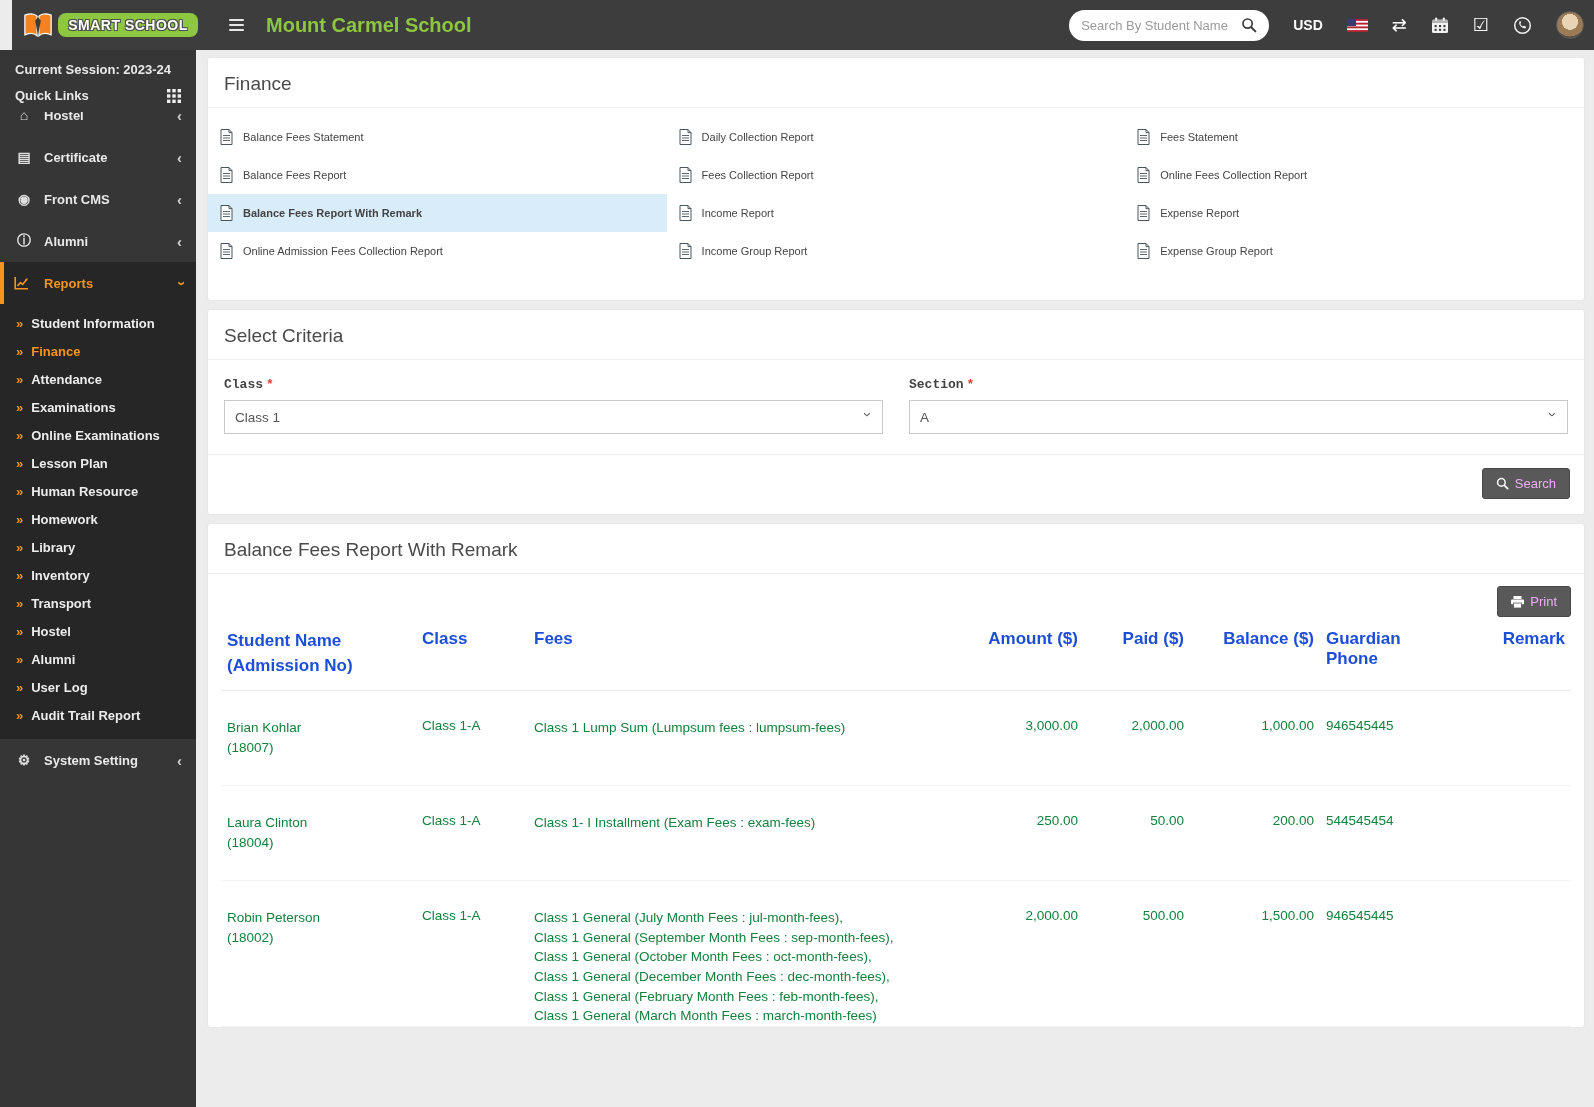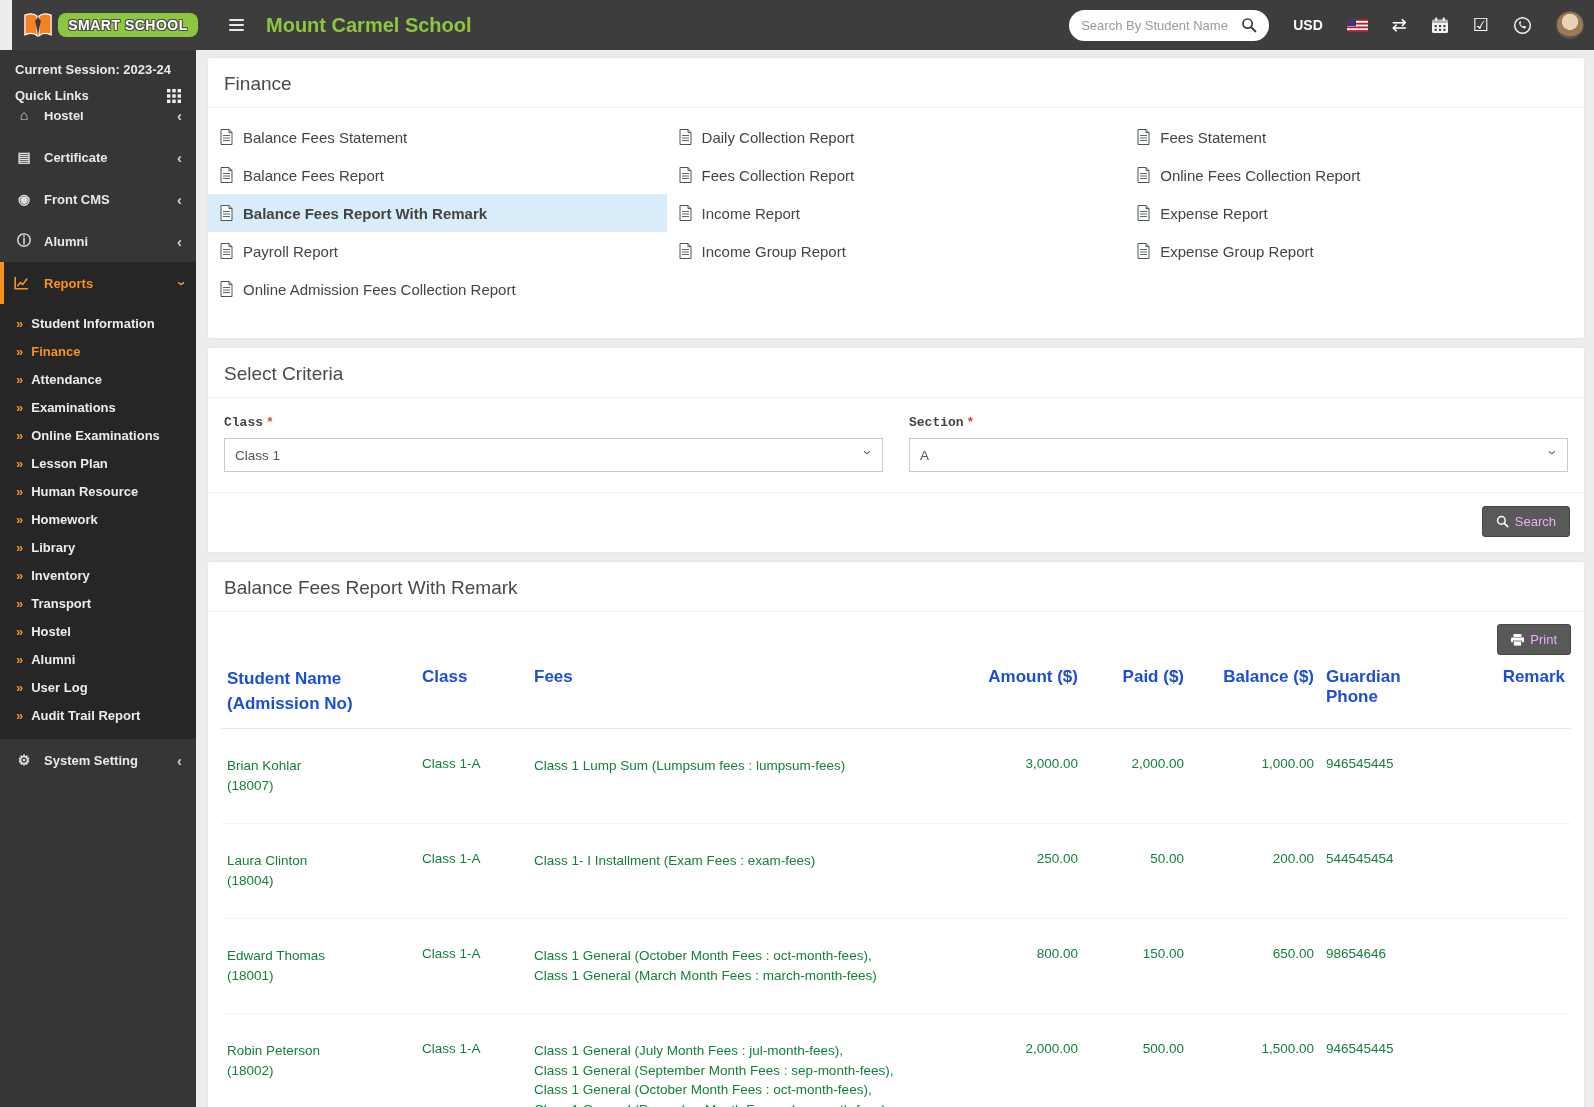--- a/index.html
+++ b/index.html
@@ -60,21 +60,21 @@
   
   .main { margin-left: 197px; padding: 7px 9px 0 10px; height: 1057px; margin-top: 50px; overflow: hidden; }
   .card { background: #fff; border: 1px solid #e7e7e7; border-radius: 3px; margin-bottom: 8px; }
   .card-heading { font-size: 19px; font-weight: 400; color: #4a4a4a;
                   padding: 15px 16px 12px; border-bottom: 1px solid #f0f0f0; }
 
   
   .links-grid { display: flex; padding: 10px 0 30px; }
   .links-col { width: 33.33%; display: flex; flex-direction: column; }
   .flink { display: flex; align-items: center; gap: 10px; height: 38px; padding: 0 12px;
-           color: #444; font-size: 15px; text-decoration: none; cursor: pointer; }
+           color: #444; font-size: 11px; text-decoration: none; cursor: pointer; }
   .flink.active { background: #d9ecf9; font-weight: bold; }
   .doc-ico { flex: 0 0 auto; display: flex; }
 
   
   .criteria-body { display: flex; gap: 26px; padding: 17px 16px 20px; }
   .field { flex: 1; }
   .field label { display: block; font-size: 13px; font-weight: bold; color: #444; margin-bottom: 8px; font-family: Liberation Mono, monospace; }
   .req { color: #e53935; margin-left: 3px; }
   .select-wrap { position: relative; }
   .select-wrap::after { content: "›"; position: absolute; right: 12px; top: 6px;
@@ -334,34 +334,20 @@
                 <path d="M1 .5 h8 L12 3.6 V15.5 H1 Z" fill="#fff" stroke="#4a555b"></path>
                 <path d="M9 .5 V3.6 H12" fill="none" stroke="#4a555b"></path>
                 <g stroke="#4a555b" stroke-width=".9">
                   <line x1="3" y1="6.5" x2="10" y2="6.5"></line>
                   <line x1="3" y1="9" x2="10" y2="9"></line>
                   <line x1="3" y1="11.5" x2="10" y2="11.5"></line>
                 </g>
               </svg>
             </span>
             <span>Balance Fees Report With Remark</span>
-          </a>
-        <a class="flink">
-            <span class="doc-ico">
-              <svg width="13" height="16" viewBox="0 0 13 16">
-                <path d="M1 .5 h8 L12 3.6 V15.5 H1 Z" fill="#fff" stroke="#4a555b"></path>
-                <path d="M9 .5 V3.6 H12" fill="none" stroke="#4a555b"></path>
-                <g stroke="#4a555b" stroke-width=".9">
-                  <line x1="3" y1="6.5" x2="10" y2="6.5"></line>
-                  <line x1="3" y1="9" x2="10" y2="9"></line>
-                  <line x1="3" y1="11.5" x2="10" y2="11.5"></line>
-                </g>
-              </svg>
-            </span>
-            <span>Payroll Report</span>
           </a>
         <a class="flink">
             <span class="doc-ico">
               <svg width="13" height="16" viewBox="0 0 13 16">
                 <path d="M1 .5 h8 L12 3.6 V15.5 H1 Z" fill="#fff" stroke="#4a555b"></path>
                 <path d="M9 .5 V3.6 H12" fill="none" stroke="#4a555b"></path>
                 <g stroke="#4a555b" stroke-width=".9">
                   <line x1="3" y1="6.5" x2="10" y2="6.5"></line>
                   <line x1="3" y1="9" x2="10" y2="9"></line>
                   <line x1="3" y1="11.5" x2="10" y2="11.5"></line>
@@ -578,32 +564,20 @@
 (18004)</td>
           <td>Class 1-A</td>
           <td class="pre">Class 1- I Installment (Exam Fees : exam-fees)</td>
           <td class="num">250.00</td>
           <td class="num">50.00</td>
           <td class="num">200.00</td>
           <td>544545454</td>
           <td class="num"></td>
         </tr>
         <tr>
-          <td class="pre">Edward Thomas
-(18001)</td>
-          <td>Class 1-A</td>
-          <td class="pre">Class 1 General (October Month Fees : oct-month-fees),
-Class 1 General (March Month Fees : march-month-fees)</td>
-          <td class="num">800.00</td>
-          <td class="num">150.00</td>
-          <td class="num">650.00</td>
-          <td>98654646</td>
-          <td class="num"></td>
-        </tr>
-        <tr>
           <td class="pre">Robin Peterson
 (18002)</td>
           <td>Class 1-A</td>
           <td class="pre">Class 1 General (July Month Fees : jul-month-fees),
 Class 1 General (September Month Fees : sep-month-fees),
 Class 1 General (October Month Fees : oct-month-fees),
 Class 1 General (December Month Fees : dec-month-fees),
 Class 1 General (February Month Fees : feb-month-fees),
 Class 1 General (March Month Fees : march-month-fees)</td>
           <td class="num">2,000.00</td>

